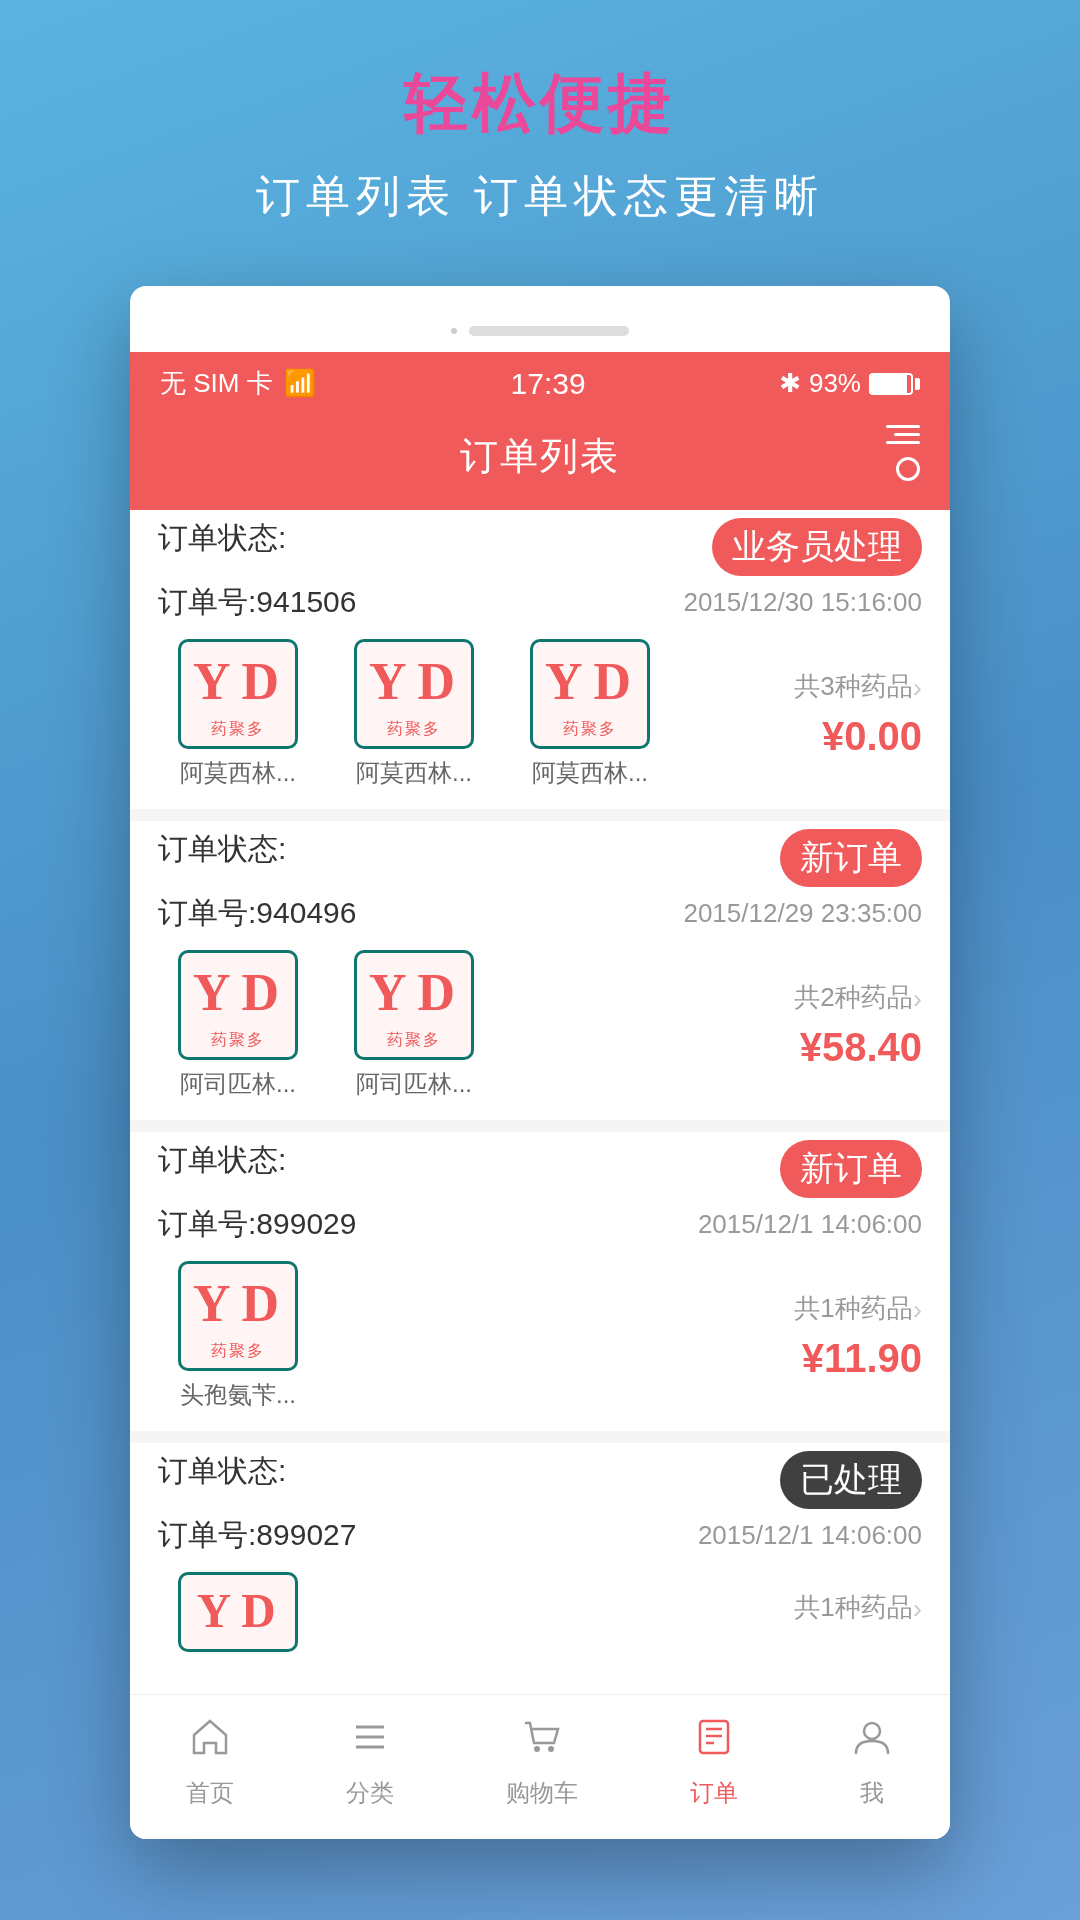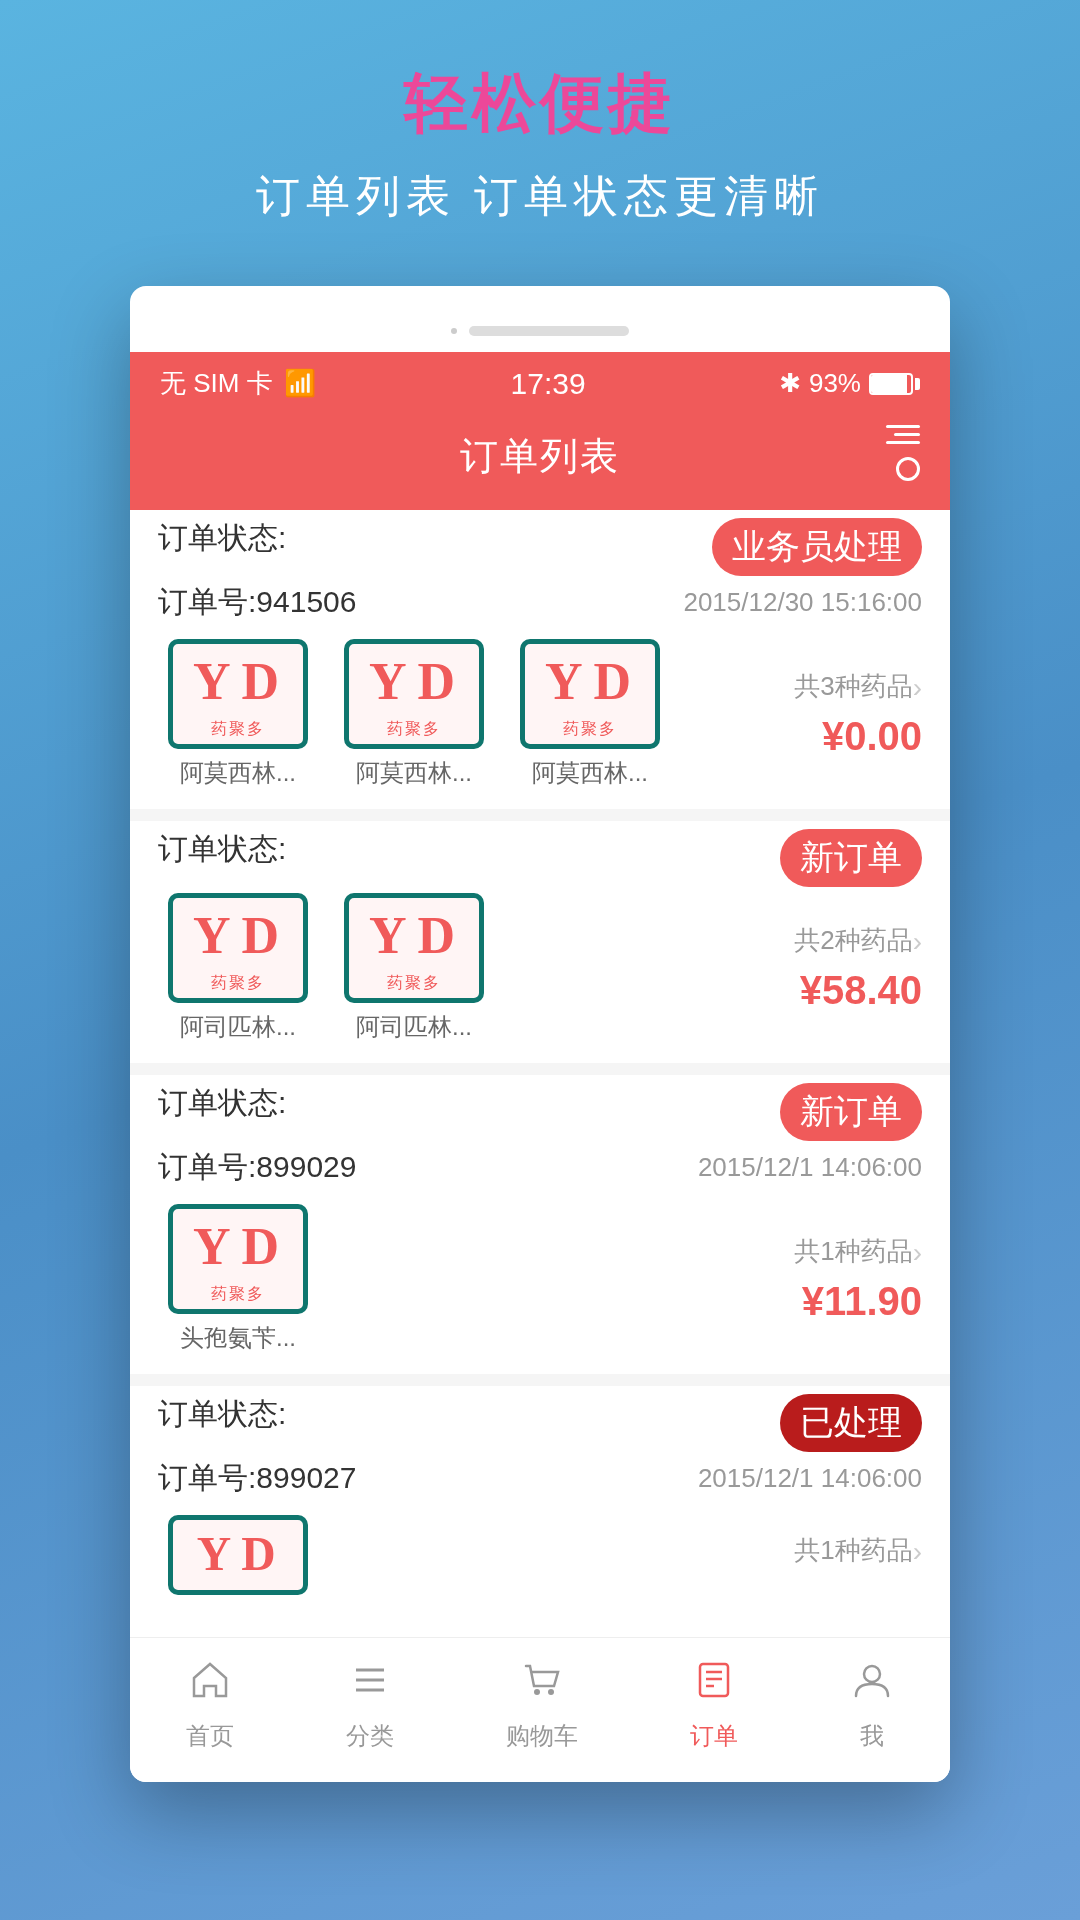--- a/index.html
+++ b/index.html
@@ -167,21 +167,21 @@
     }
     .order-badge {
       border-radius: 30px;
       padding: 6px 20px;
       font-size: 34px;
       color: white;
       font-weight: 400;
     }
     .badge-agent { background: #f05a5a; }
     .badge-new { background: #f05a5a; }
-    .badge-processed { background: #b91c1c; }
+    .badge-processed { background: #404040; }
 
     .order-meta {
       display: flex;
       justify-content: space-between;
       align-items: center;
       margin-bottom: 16px;
     }
     .order-number { font-size: 30px; color: #333; font-weight: 500; }
     .order-date { font-size: 26px; color: #999; }
 
@@ -195,29 +195,29 @@
       gap: 16px;
       flex: 1;
     }
     .product-item {
       display: flex;
       flex-direction: column;
       align-items: center;
       width: 160px;
     }
     .product-logo {
-      width: 140px;
+      width: 120px;
       height: 110px;
       display: flex;
       flex-direction: column;
       align-items: center;
       justify-content: center;
       background: #fff5f5;
       border-radius: 10px;
-      border: 5px solid #0f766e;
+      border: 3px solid #0f766e;
     }
     .product-name {
       font-size: 24px;
       color: #666;
       margin-top: 8px;
       text-align: center;
     }
 
     .order-right {
       display: flex;
@@ -365,20 +365,24 @@
           </div>
           <span class="order-price">¥0.00</span>
         </div>
       </div>
     </div>
 
     <div class="order-card">
       <div class="order-header">
         <span class="order-status-label">订单状态:</span>
         <span class="order-badge badge-new">新订单</span>
+      </div>
+      <div class="order-meta">
+        <span class="order-number">订单号:940496</span>
+        <span class="order-date">2015/12/29 23:35:00</span>
       </div>
       <div class="order-products">
         <div class="product-list">
           <div class="product-item">
             <div class="product-logo">
               <svg width="100" height="70" viewBox="0 0 100 70">
                 <text x="5" y="50" font-size="52" font-weight="bold" fill="#f05a5a" font-family="serif">Y D</text>
               </svg>
               <span style="font-size:16px;color:#f05a5a;letter-spacing:2px;">药聚多</span>
             </div>

